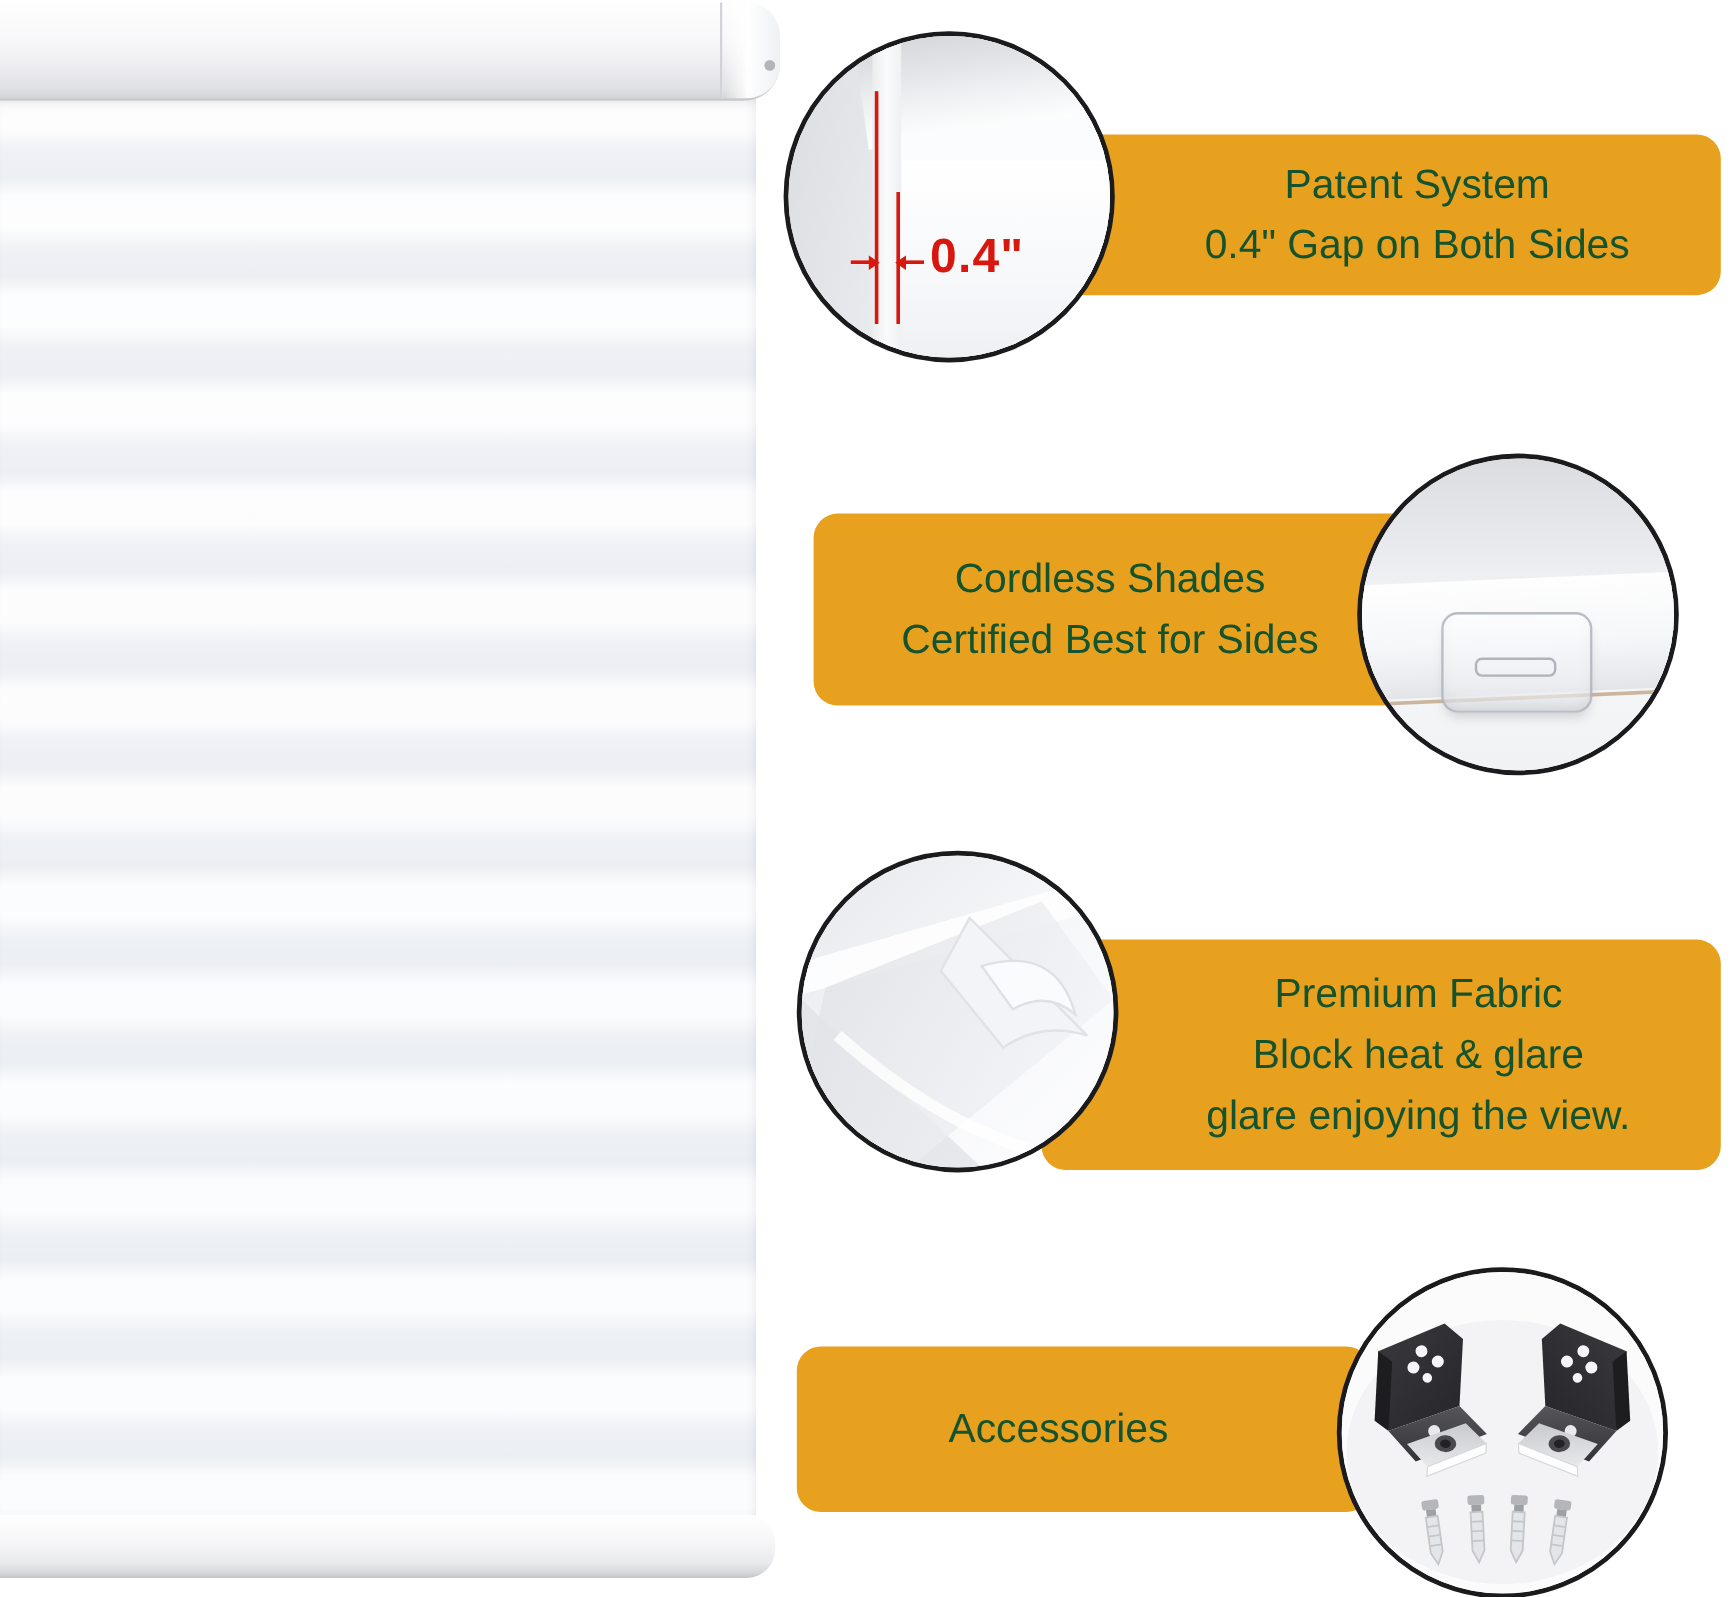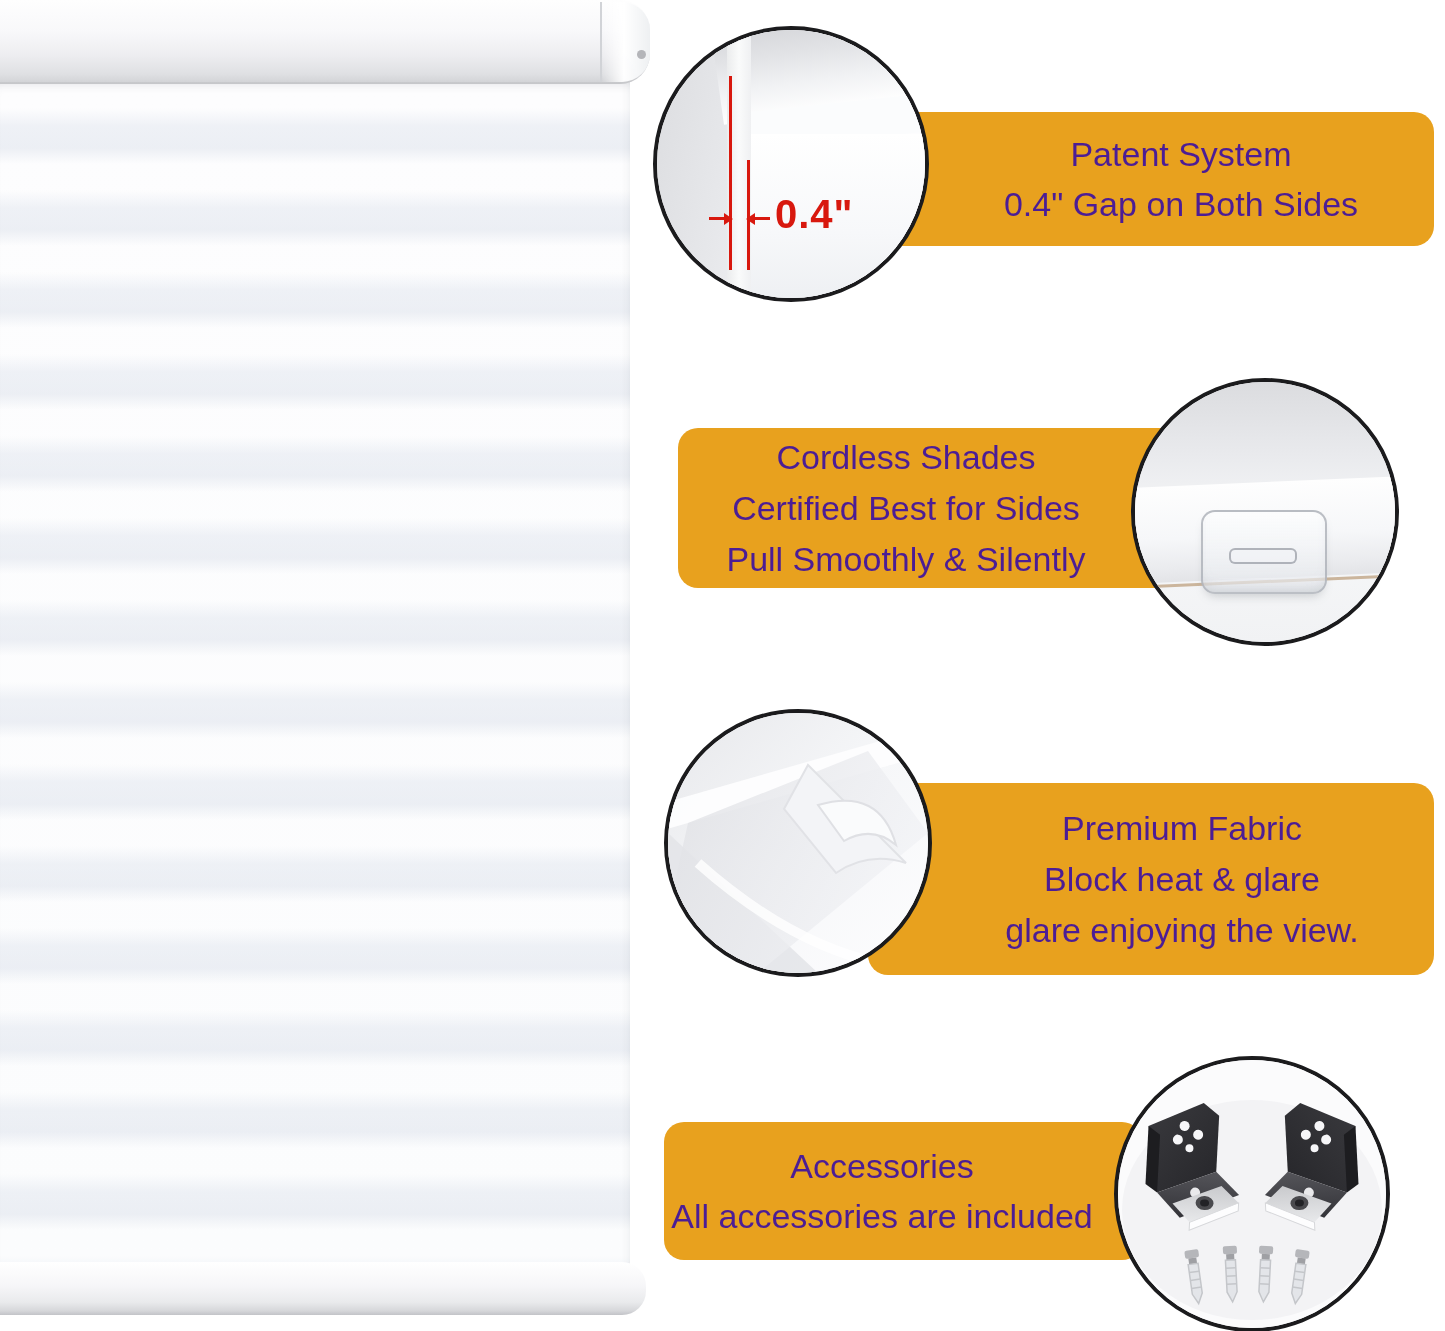--- a/index.html
+++ b/index.html
@@ -40,25 +40,25 @@
     position:absolute;left:0;top:1262px;width:646px;height:53px;
     border-radius:0 24px 24px 0;
     background:linear-gradient(180deg,#ffffff 0%,#f6f6f8 45%,#e9eaec 76%,#d6d7da 92%,#c2c3c7 100%);
   }
 
   
   .banner{position:absolute;background:#E8A11E;border-radius:20px;z-index:1;}
   .banner-text{
     position:absolute;top:0;bottom:0;display:flex;flex-direction:column;
     justify-content:center;align-items:center;
-    color:#4c1d95;font-size:34px;line-height:50px;text-align:center;white-space:nowrap;
+    color:#14532d;font-size:34px;line-height:50px;text-align:center;white-space:nowrap;
   }
   #banner1{left:870px;top:112px;width:564px;height:134px;}
   #banner1 .banner-text{left:64px;right:6px;}
-  #banner2{left:678px;top:428px;width:516px;height:160px;}
+  #banner2{left:678px;top:428px;width:516px;height:160px;padding-left:38px;}
   #banner2 .banner-text{left:6px;right:66px;line-height:51px;}
   #banner3{left:868px;top:783px;width:566px;height:192px;}
   #banner3 .banner-text{left:68px;right:6px;line-height:51px;}
   #banner4{left:664px;top:1122px;width:478px;height:138px;}
   #banner4 .banner-text{left:6px;right:48px;}
 
   
   .circle{
     position:absolute;border-radius:50%;border:4px solid #1B1B1D;overflow:hidden;
     box-sizing:border-box;background:#f2f3f5;z-index:2;
@@ -140,21 +140,20 @@
       <div class="c1-arrow c1-arrow-r"></div>
       <div class="c1-arrow c1-arrow-l"></div>
       <div class="c1-label">0.4"</div>
     </div>
   </div>
 
   <div class="banner" id="banner2">
     <div class="banner-text">
       <span>Cordless Shades</span>
       <span>Certified Best for Sides</span>
-      <span>Pull Smoothly &amp; Silently</span>
     </div>
   </div>
   <div class="circle" id="circle2">
     <div class="circle-inner">
       <div class="c2-bg"></div>
       <div class="c2-rail"></div>
       <div class="c2-tanline"></div>
       <div class="c2-tab">
         <div class="c2-tab-slot"></div>
       </div>
@@ -187,21 +186,20 @@
       <polygon points="20,110 200,38 260,120 90,260 0,200" fill="url(#g3b)" opacity="0.8"></polygon>
       <path d="M140,52 L238,150 Q200,138 168,160 L116,96 Z" fill="#f3f4f7" stroke="#e1e2e6" stroke-width="2"></path>
       <path d="M150,92 Q212,74 228,132 Q204,112 176,128 Z" fill="#fafbfc" stroke="#dfe0e4" stroke-width="2"></path>
       <path d="M30,150 Q120,230 210,250" fill="none" stroke="#ffffff" stroke-width="10" opacity="0.8"></path>
     </svg>
   </div>
 
   <div class="banner" id="banner4">
     <div class="banner-text">
       <span>Accessories</span>
-      <span>All accessories are included</span>
     </div>
   </div>
   <div class="circle" id="circle4">
     <svg class="circle-inner" viewBox="0 0 268 268" width="268" height="268">
       <defs>
         <linearGradient id="gDark" x1="0" y1="0" x2="1" y2="1">
           <stop offset="0" stop-color="#3a3a3e"></stop>
             <stop offset="1" stop-color="#26262a"></stop>
         </linearGradient>
         <linearGradient id="gDark2" x1="0" y1="0" x2="0" y2="1">

